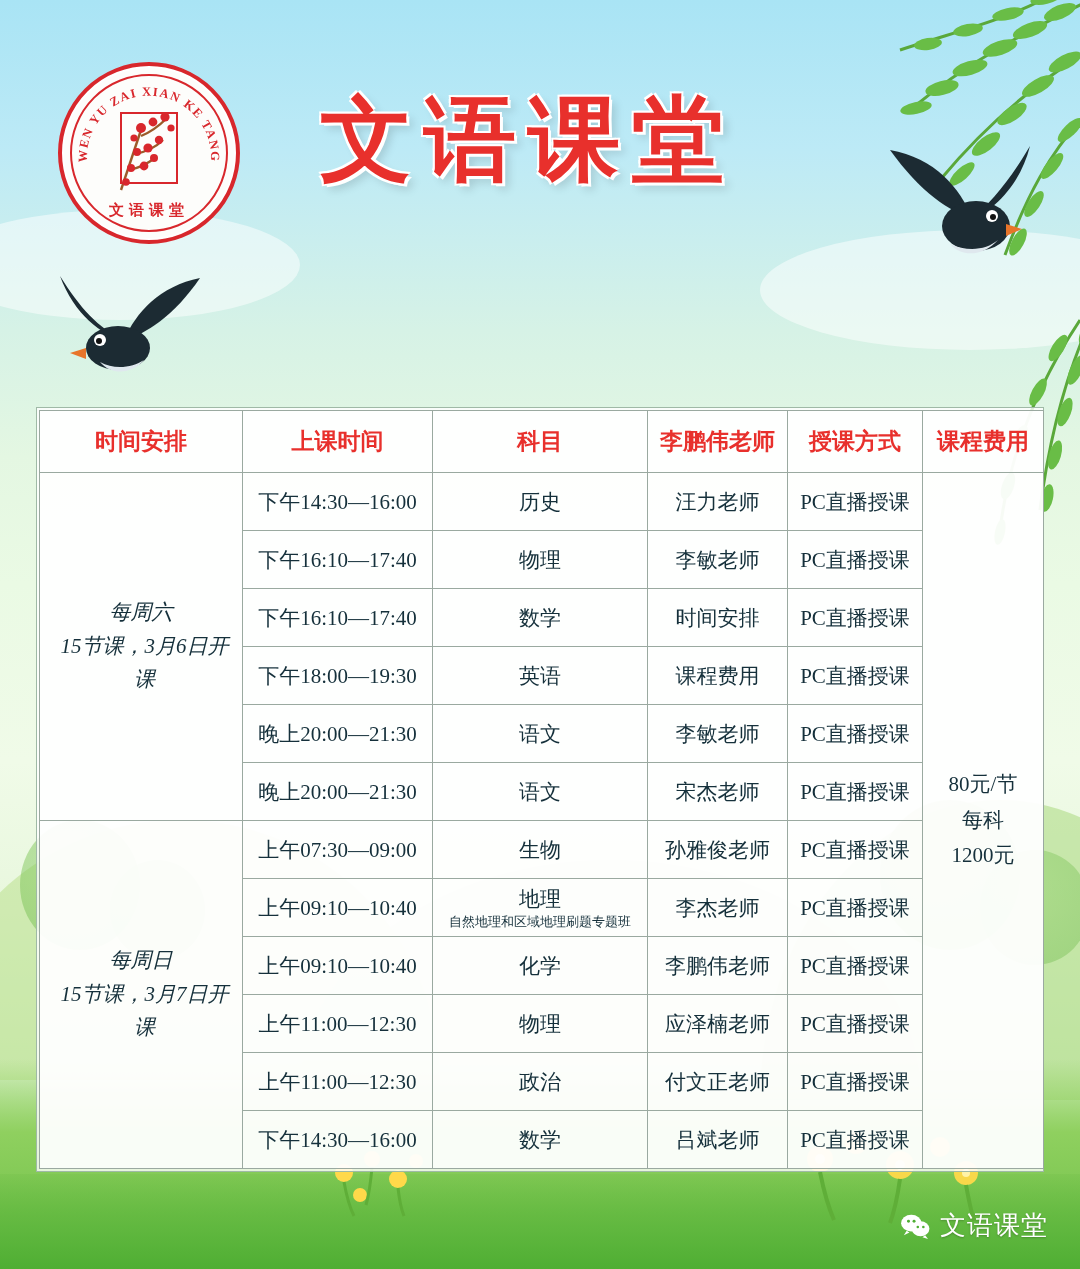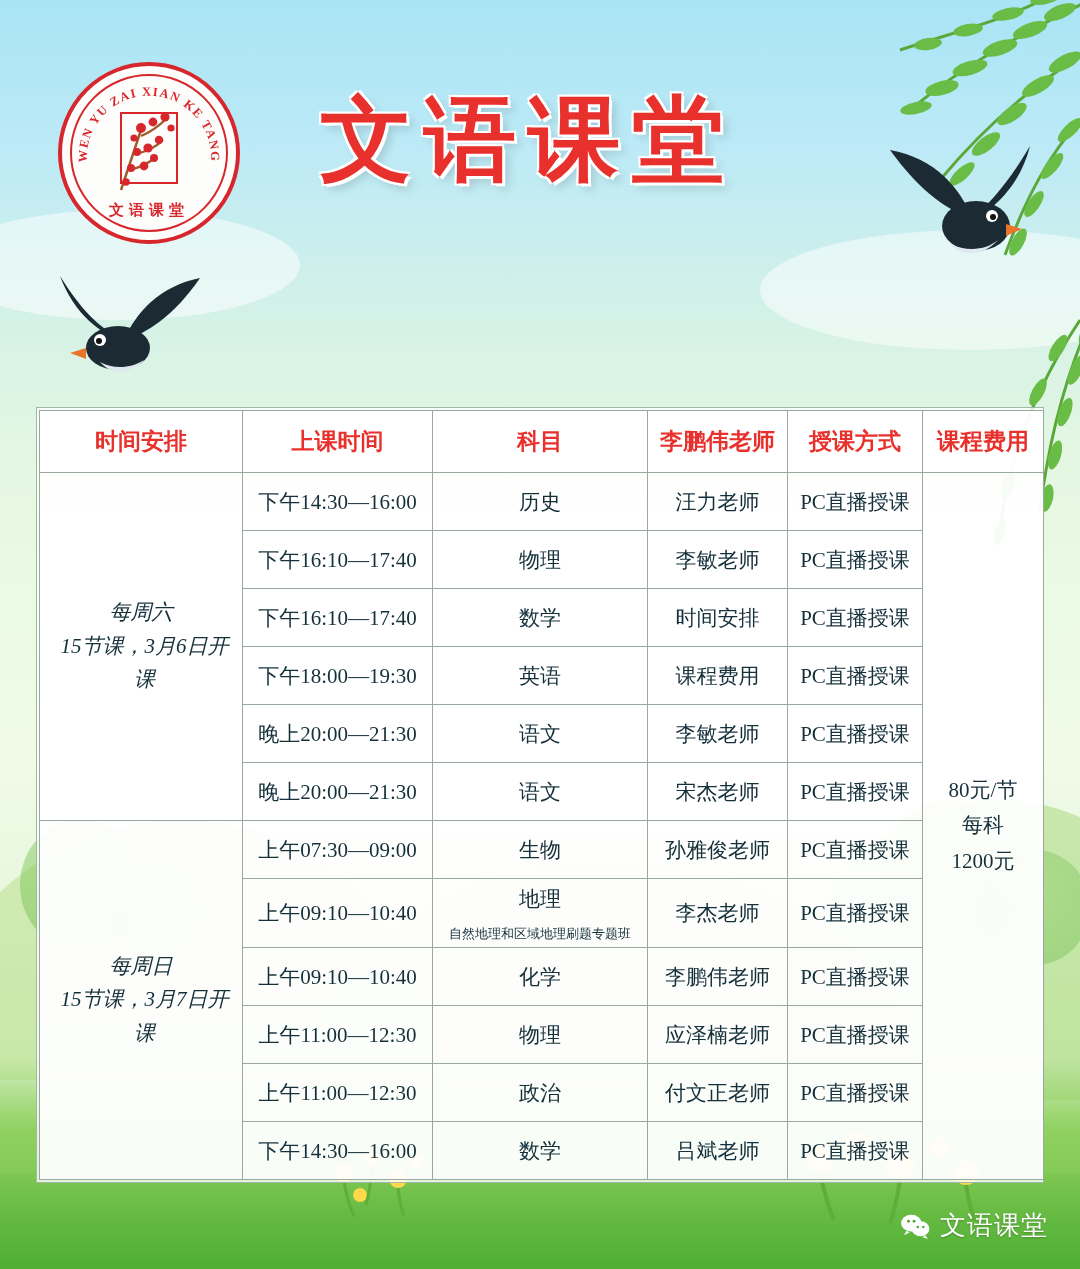--- a/index.html
+++ b/index.html
@@ -160,21 +160,21 @@
   col.c6 { width: 121px; }
   td.daycell {
     font-size: 21px; line-height: 1.6; font-style: italic;
   }
   td.daycell .l1 { display: block; }
   td.daycell .l2 { display: block; margin-left: 7px; }
   td.subject .sub-note {
     display: block;
     font-size: 13px;
     line-height: 1.1;
-    margin-top: 14px;
+    margin-top: 2px;
   }
   td.fee { font-size: 21px; line-height: 1.7; }
   td.fee span { display: block; }
   
   .footer-brand {
     position: absolute; right: 32px; bottom: 26px;
     display: flex; align-items: center; gap: 10px;
   }
   .footer-brand .wx {
     width: 30px; height: 26px;

